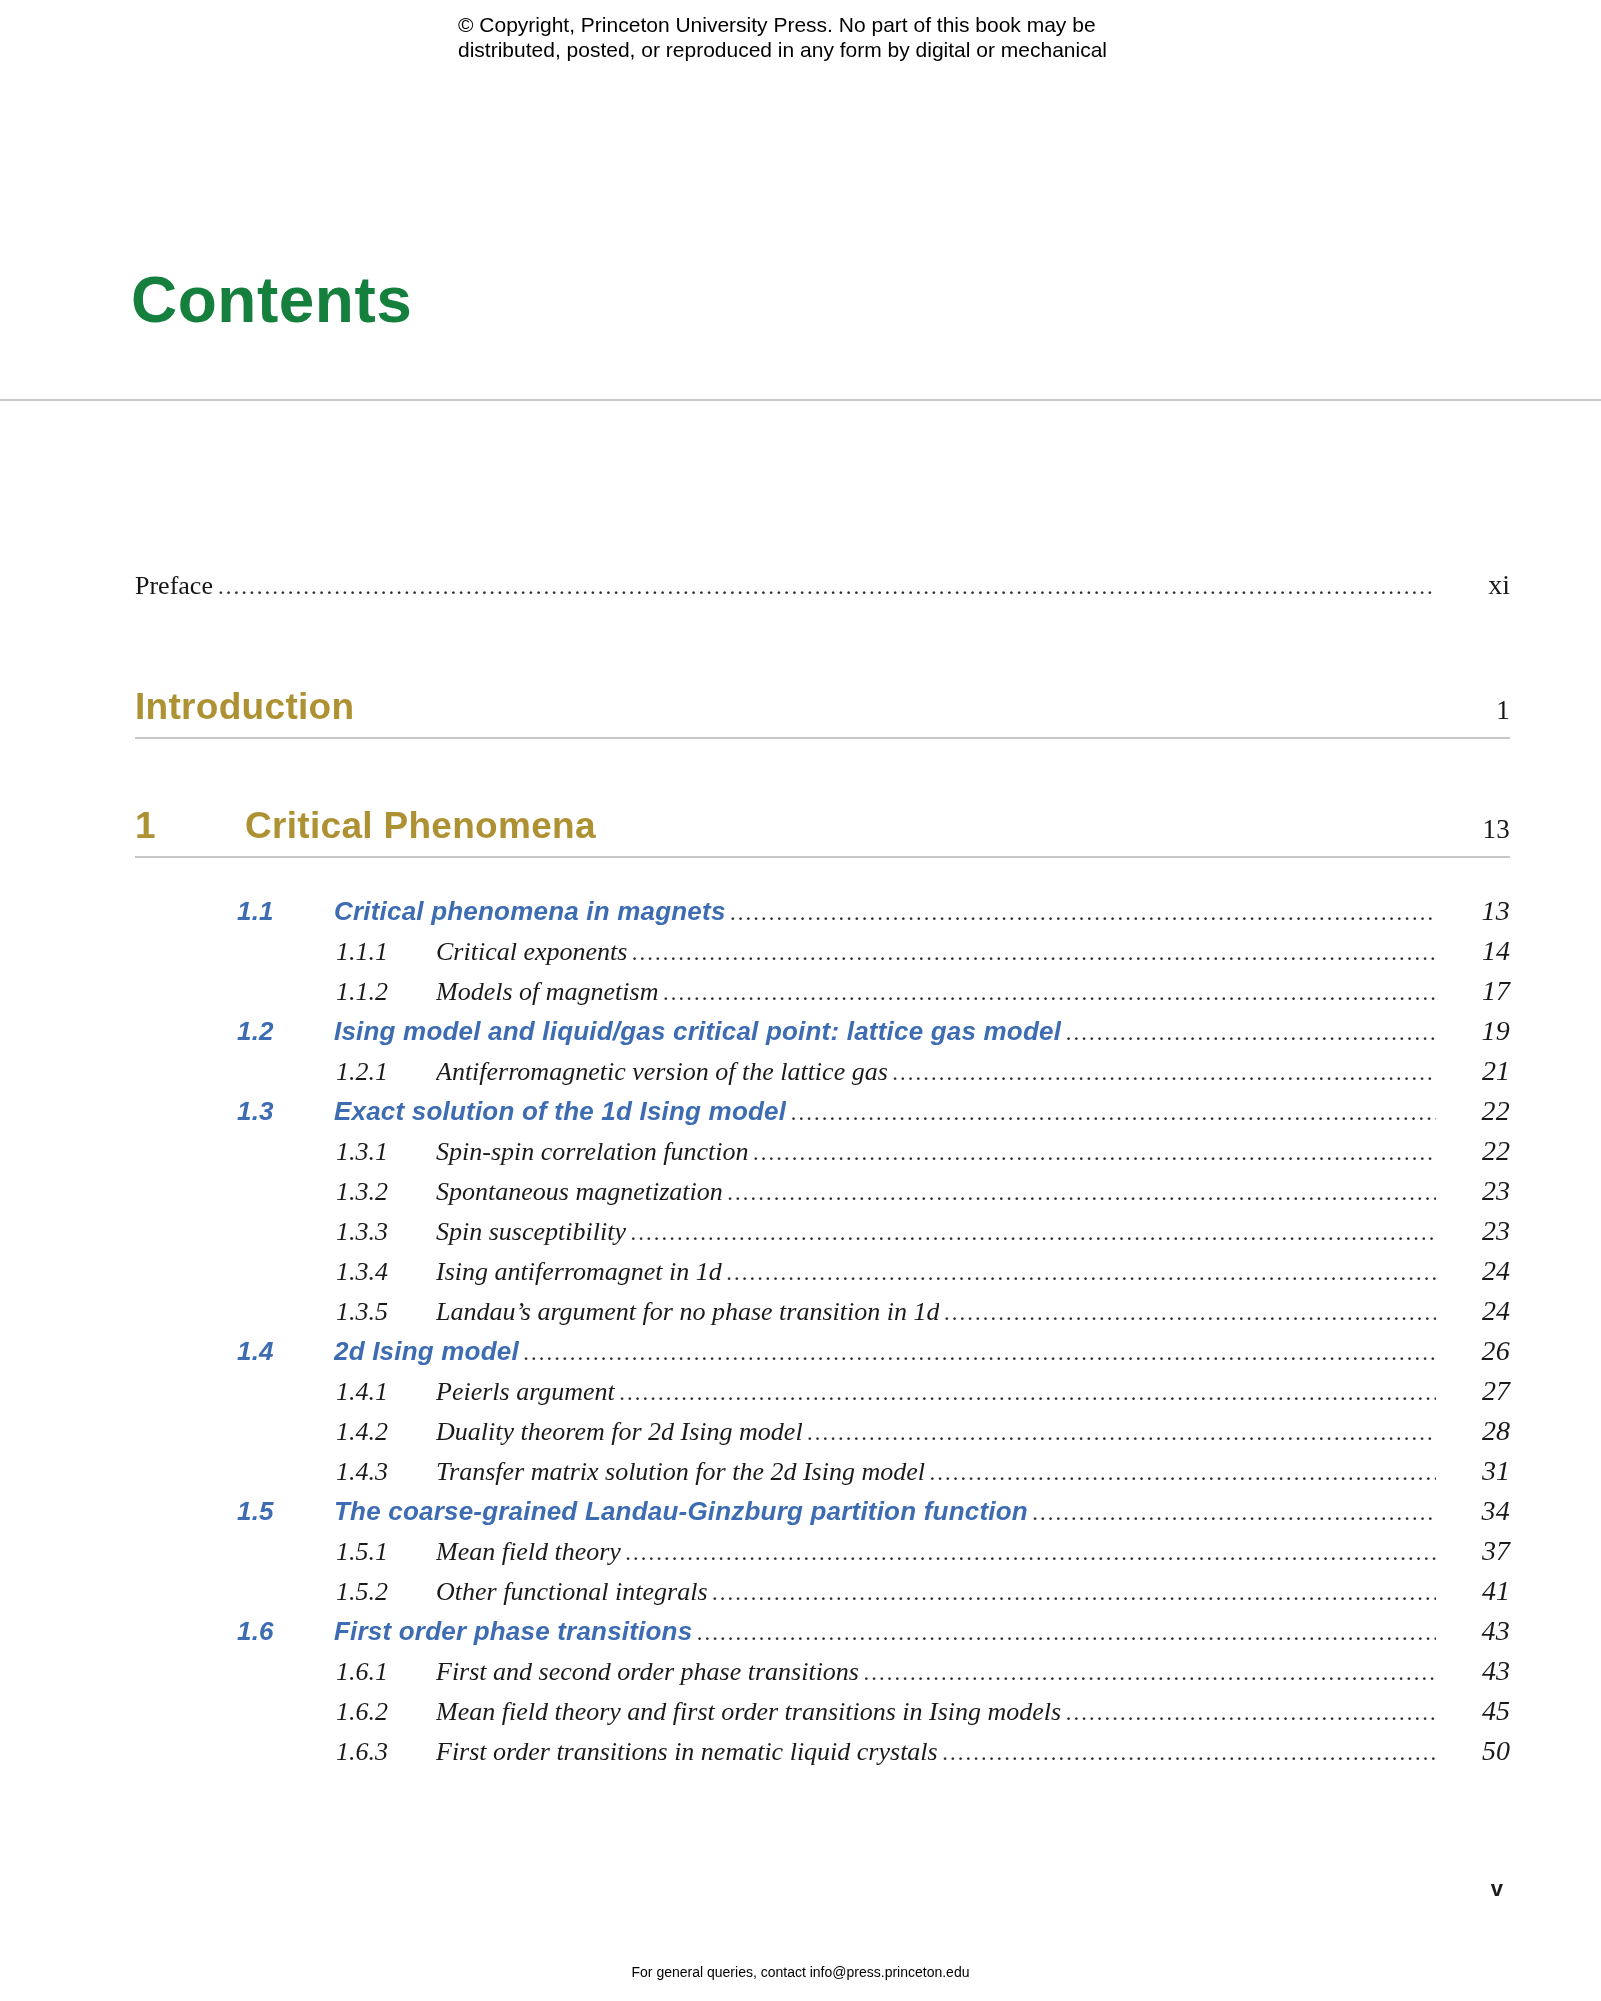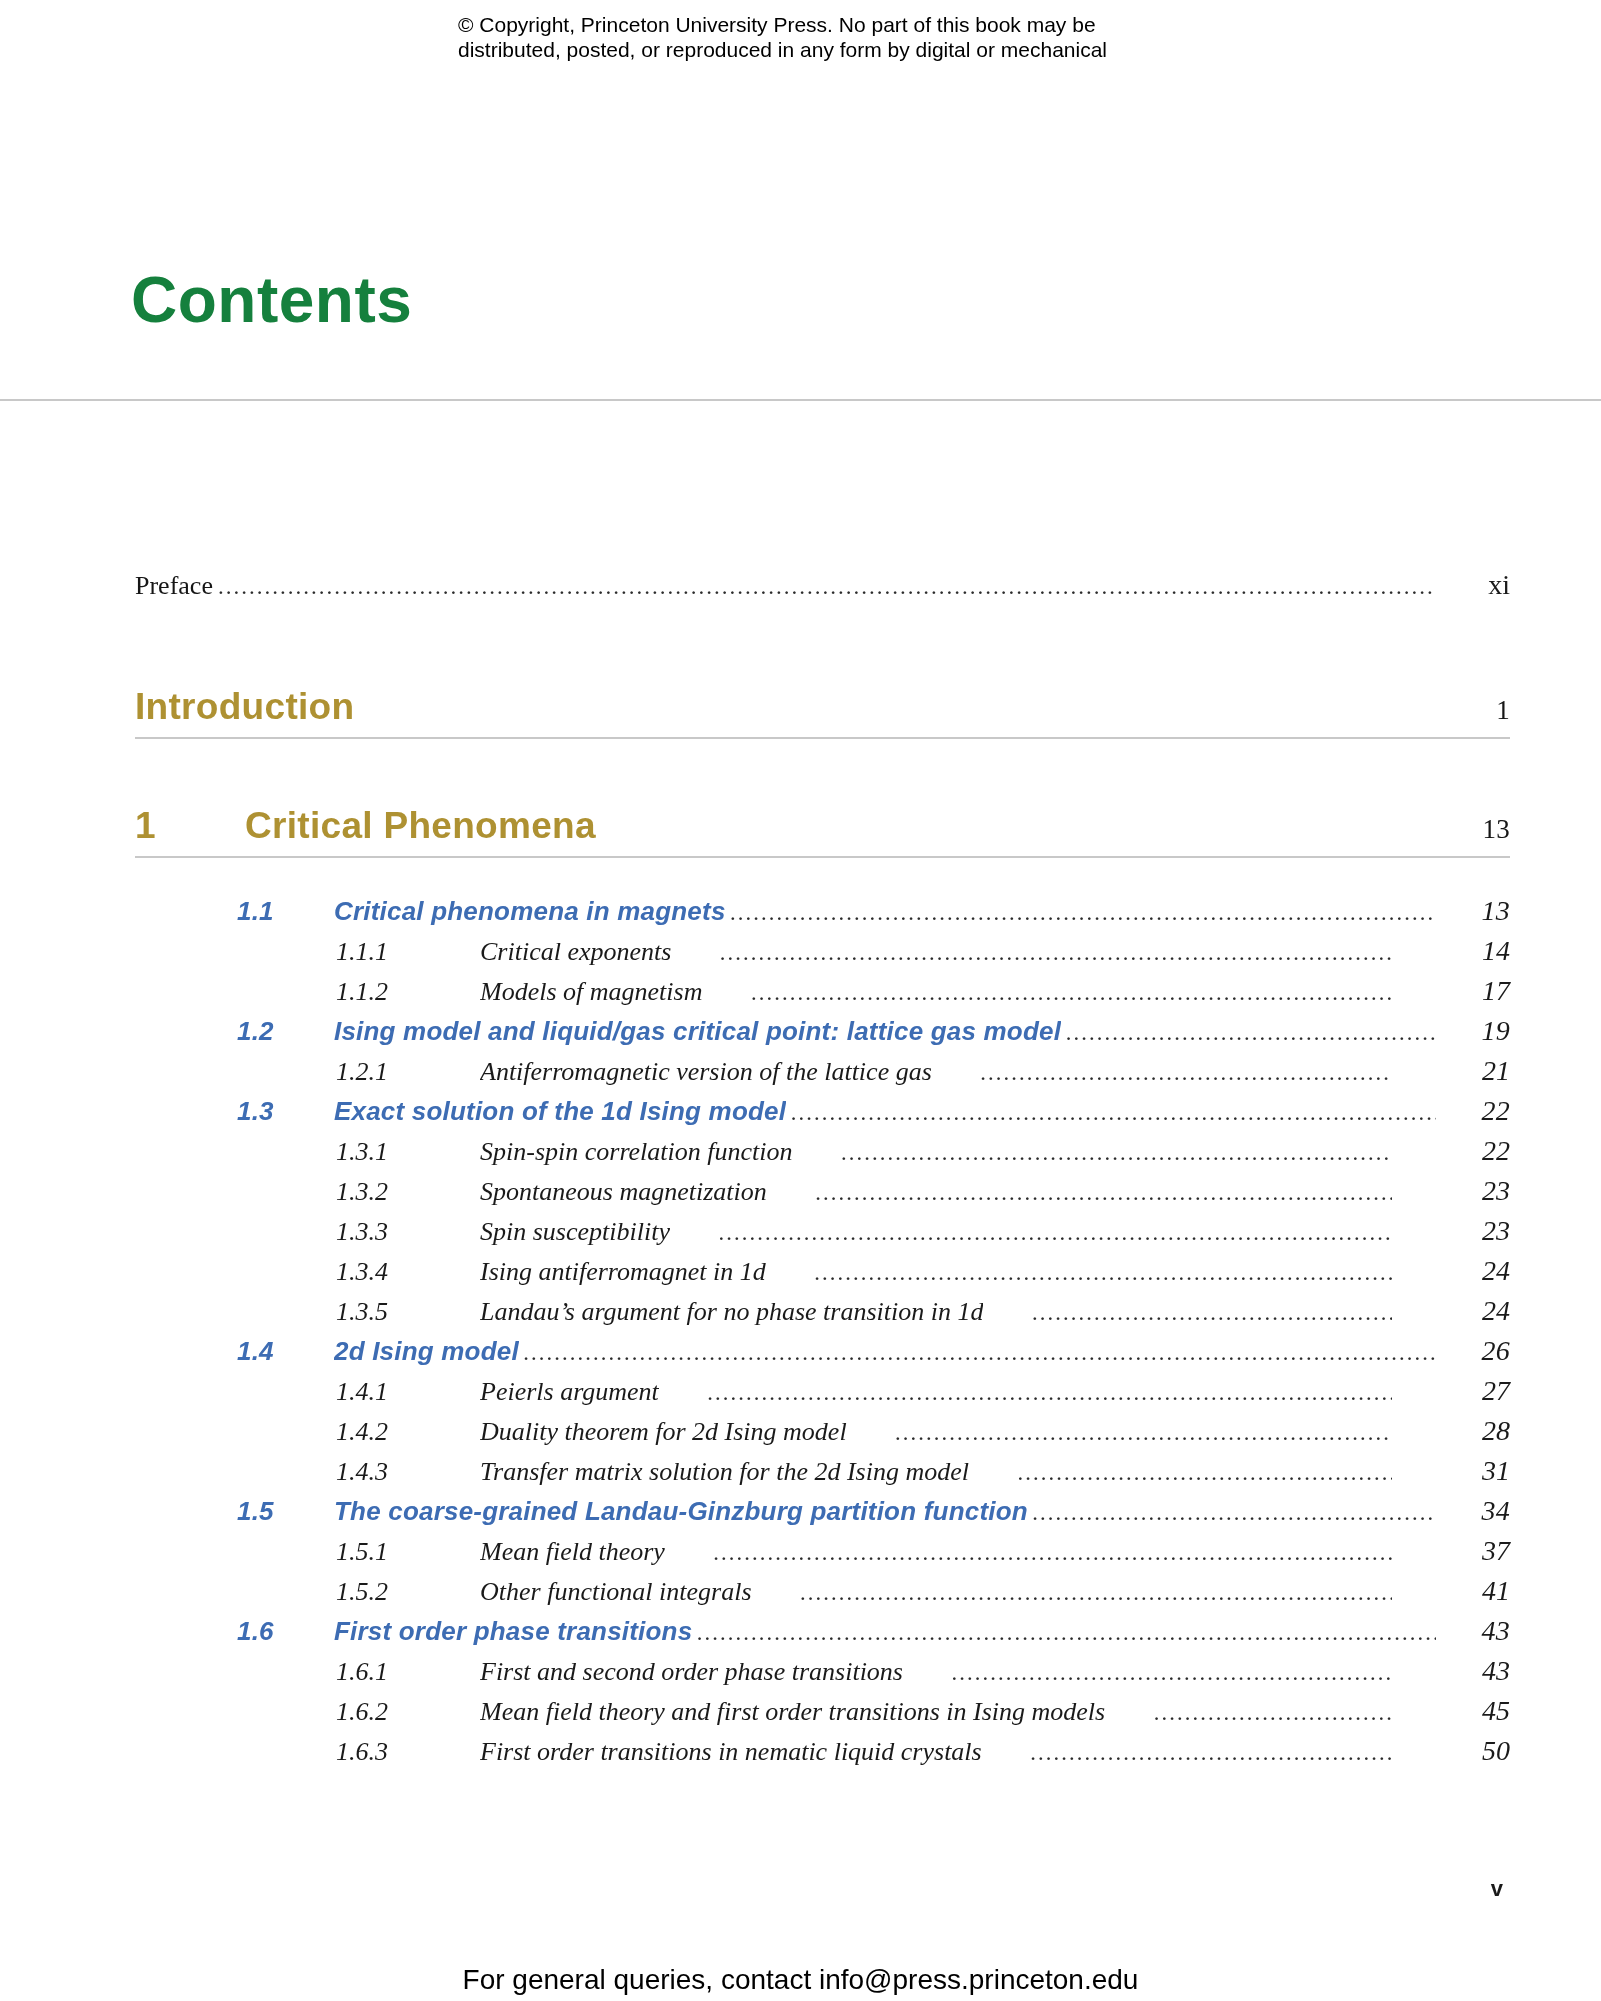--- a/index.html
+++ b/index.html
@@ -68,21 +68,20 @@
   .row.sec {
     padding-left: 102px;
     color: #3D6CB3; font-weight: bold; font-size: 26px;
     letter-spacing: 0.2px;
   }
   .row.sec .num { width: 97px; flex: none; }
   .row.sub {
     padding-left: 201px;
     font-family: "Liberation Serif", serif; font-size: 26px;
     color: #1a1a1a;
-    gap: 44px;
   }
   .row.sub .num { width: 100px; flex: none; }
   .row.gap { }
   .row .t { flex: 0 1 auto; overflow: hidden; }
   .dots {
     flex: 1 1 0; overflow: hidden;
     font-family: "Liberation Serif", serif;
     font-size: 23px; font-weight: normal;
     letter-spacing: 2px; color: #2b2b2b;
     margin: 0 10px 0 5px;
@@ -94,21 +93,21 @@
   }
 
   
   .folio {
     position: absolute; top: 1876px; left: 1400px; width: 103px;
     text-align: right;
     font-size: 22px; font-weight: bold; color: #1a1a1a;
   }
   .contact {
     position: absolute; top: 1964px; left: 0; width: 1601px;
-    text-align: center; font-size: 28px; color: #000;
+    text-align: center; font-size: 14px; color: #000;
   }
 </style>
 </head>
 <body>
 
 <div class="copyright">
   <div>© Copyright, Princeton University Press. No part of this book may be</div>
   <div>distributed, posted, or reproduced in any form by digital or mechanical</div>
 </div>
 

